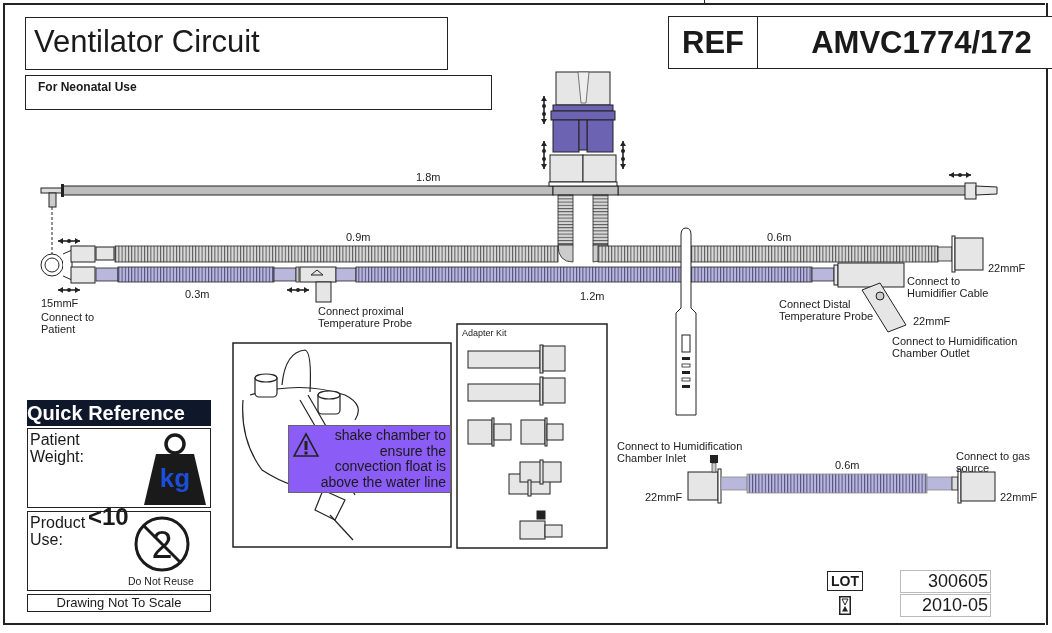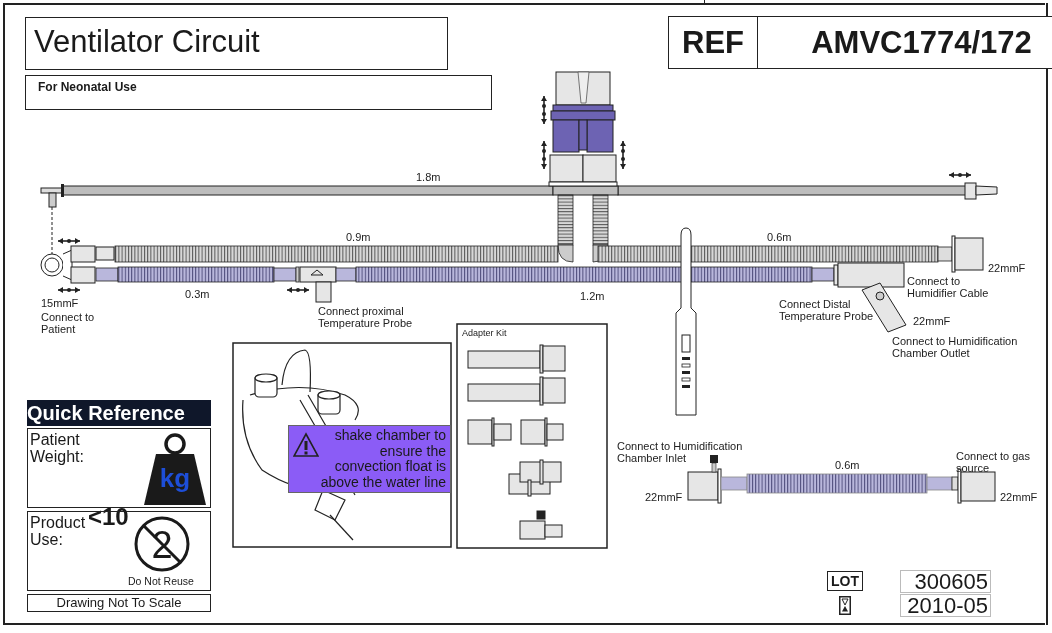--- a/index.html
+++ b/index.html
@@ -15,21 +15,21 @@
   .ref-code { flex:1; font-weight:bold; font-size:31px; display:flex; align-items:center; justify-content:center; }
   .lbl { position:absolute; font-size:11px; color:#222; line-height:12px; white-space:nowrap; }
   svg.diagram { position:absolute; left:0; top:0; }
   .qr-head { position:absolute; left:27px; top:400px; width:184px; height:26px; background:#0f172a; color:#fff; font-weight:bold; font-size:20px; text-align:left; line-height:26px; }
   .qr-box { position:absolute; border:1.5px solid #222; box-sizing:border-box; }
   .qr-text { position:absolute; font-size:16px; line-height:17px; }
   .note { position:absolute; left:27px; top:594px; width:184px; height:18px; border:1.5px solid #222; box-sizing:border-box; font-size:13px; text-align:center; line-height:15px; }
   .warn { position:absolute; left:288px; top:425px; width:163px; height:68px; background:#8b5cf6; border:1px solid #666; box-sizing:border-box; font-size:14px; text-align:right; line-height:15.5px; padding:2px 4px 0 0; }
   .adapter-title { position:absolute; left:462px; top:328px; font-size:9px; }
   .lot { position:absolute; left:827px; top:571px; width:36px; height:20px; border:1.5px solid #222; box-sizing:border-box; font-weight:bold; font-size:14px; text-align:center; line-height:18px; }
-  .lotval { position:absolute; left:900px; width:91px; height:23px; border:1.5px solid #bbb; box-sizing:border-box; font-size:22px; text-align:right; padding-right:2px; line-height:21px; }
+  .lotval { position:absolute; left:900px; width:91px; height:23px; border:1.5px solid #bbb; box-sizing:border-box; font-size:18px; text-align:right; padding-right:2px; line-height:21px; }
 </style>
 </head>
 <body>
 
 <div class="frame"></div>
 <div class="frame-right"></div>
 <div class="frame-top-tick"></div>
 
 <div class="box title">Ventilator Circuit</div>
 <div class="box subtitle">For Neonatal Use</div>

